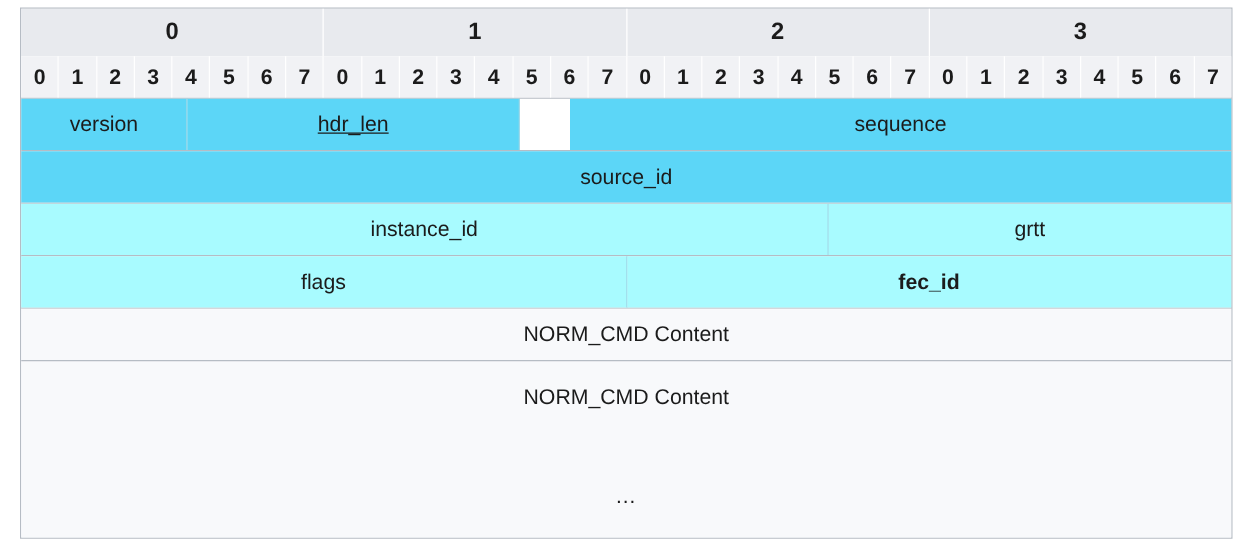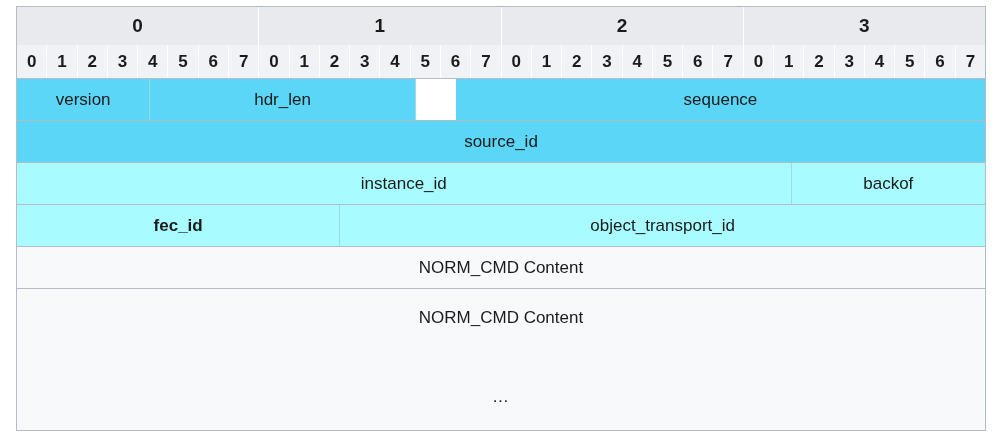--- a/index.html
+++ b/index.html
@@ -156,33 +156,33 @@
       <div class="bit-cell">3</div>
       <div class="bit-cell">4</div>
       <div class="bit-cell">5</div>
       <div class="bit-cell">6</div>
       <div class="bit-cell">7</div>
     </div>
 
   <div>
       <div class="field-row">
         <div class="field-cell shade-dark" style="flex: 4 1 0px;">version</div>
-        <div class="field-cell shade-dark" style="flex: 8 1 0px;">hdr_len</div>
+        <div class="field-cell shade-dark" style="flex: 8 1 0px; text-decoration: underline;">hdr_len</div>
         <div class="field-cell shade-dark" style="flex: 16 1 0px; margin-left: 40px;">sequence</div>
       </div>
       <div class="field-row">
         <div class="field-cell shade-dark" style="flex: 32 1 0px;">source_id</div>
       </div>
       <div class="field-row">
         <div class="field-cell shade-light" style="flex: 16 1 0px;">instance_id</div>
-        <div class="field-cell shade-light" style="flex: 4 1 0px;">backof</div>
+        <div class="field-cell shade-light" style="flex: 8 1 0px;">grtt</div>
       </div>
       <div class="field-row">
+        <div class="field-cell shade-light" style="flex: 8 1 0px;">flags</div>
         <div class="field-cell shade-light" style="flex: 8 1 0px; font-weight: bold;">fec_id</div>
-        <div class="field-cell shade-light" style="flex: 16 1 0px;">object_transport_id</div>
       </div>
       <div class="field-row">
         <div class="field-cell shade-plain" style="flex: 24 1 0px;">NORM_CMD Content</div>
       </div>
     </div>
 
   <div class="payload">
     <div class="payload-label">NORM_CMD Content</div>
     <div class="payload-ellipsis">…</div>
   </div>

